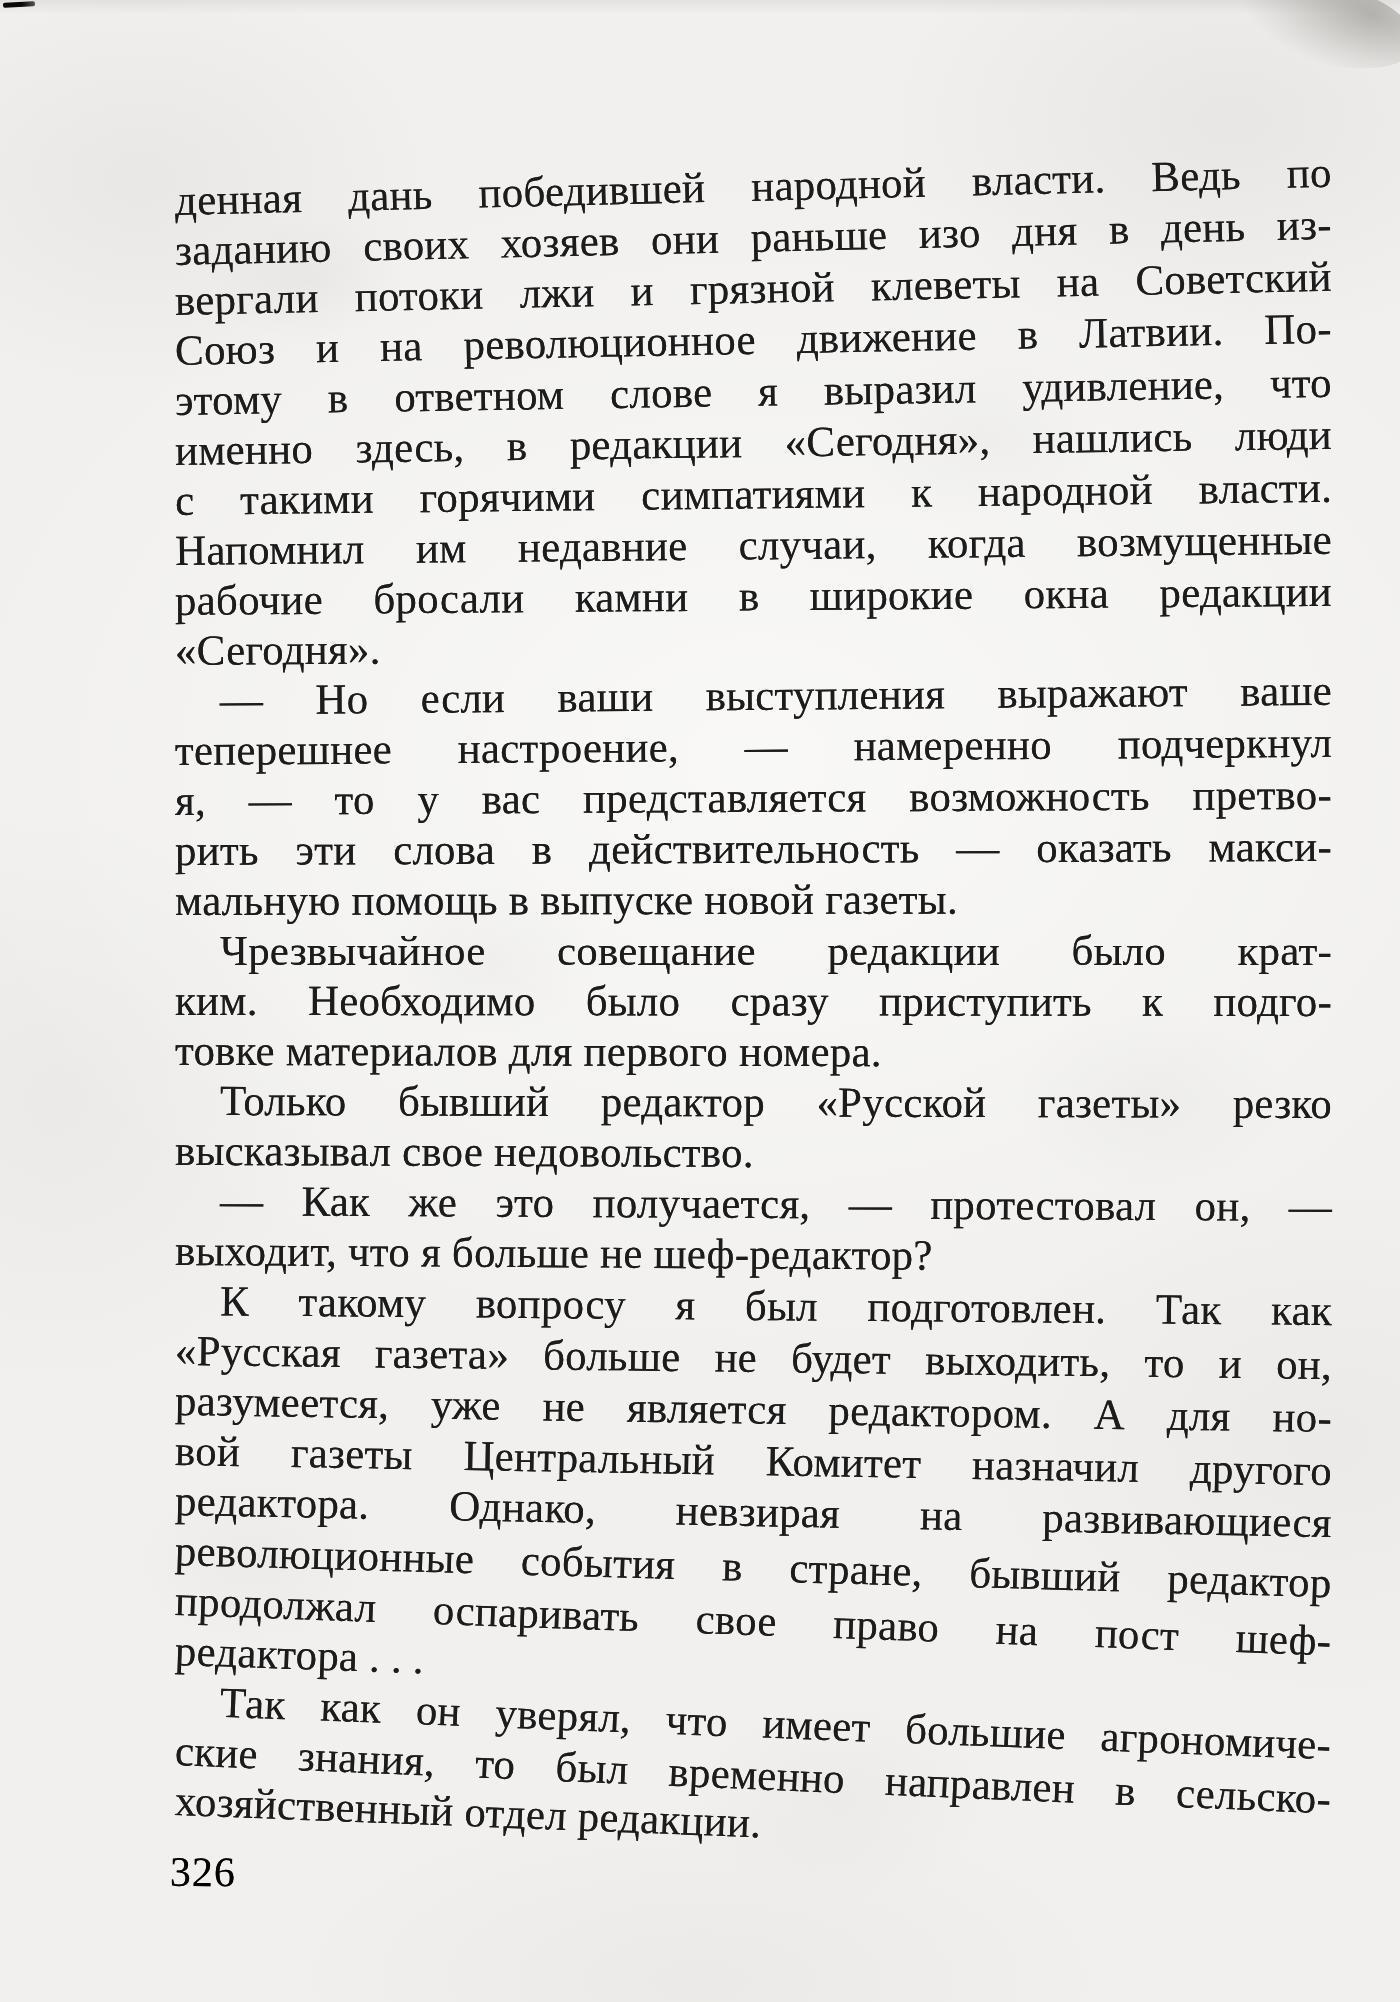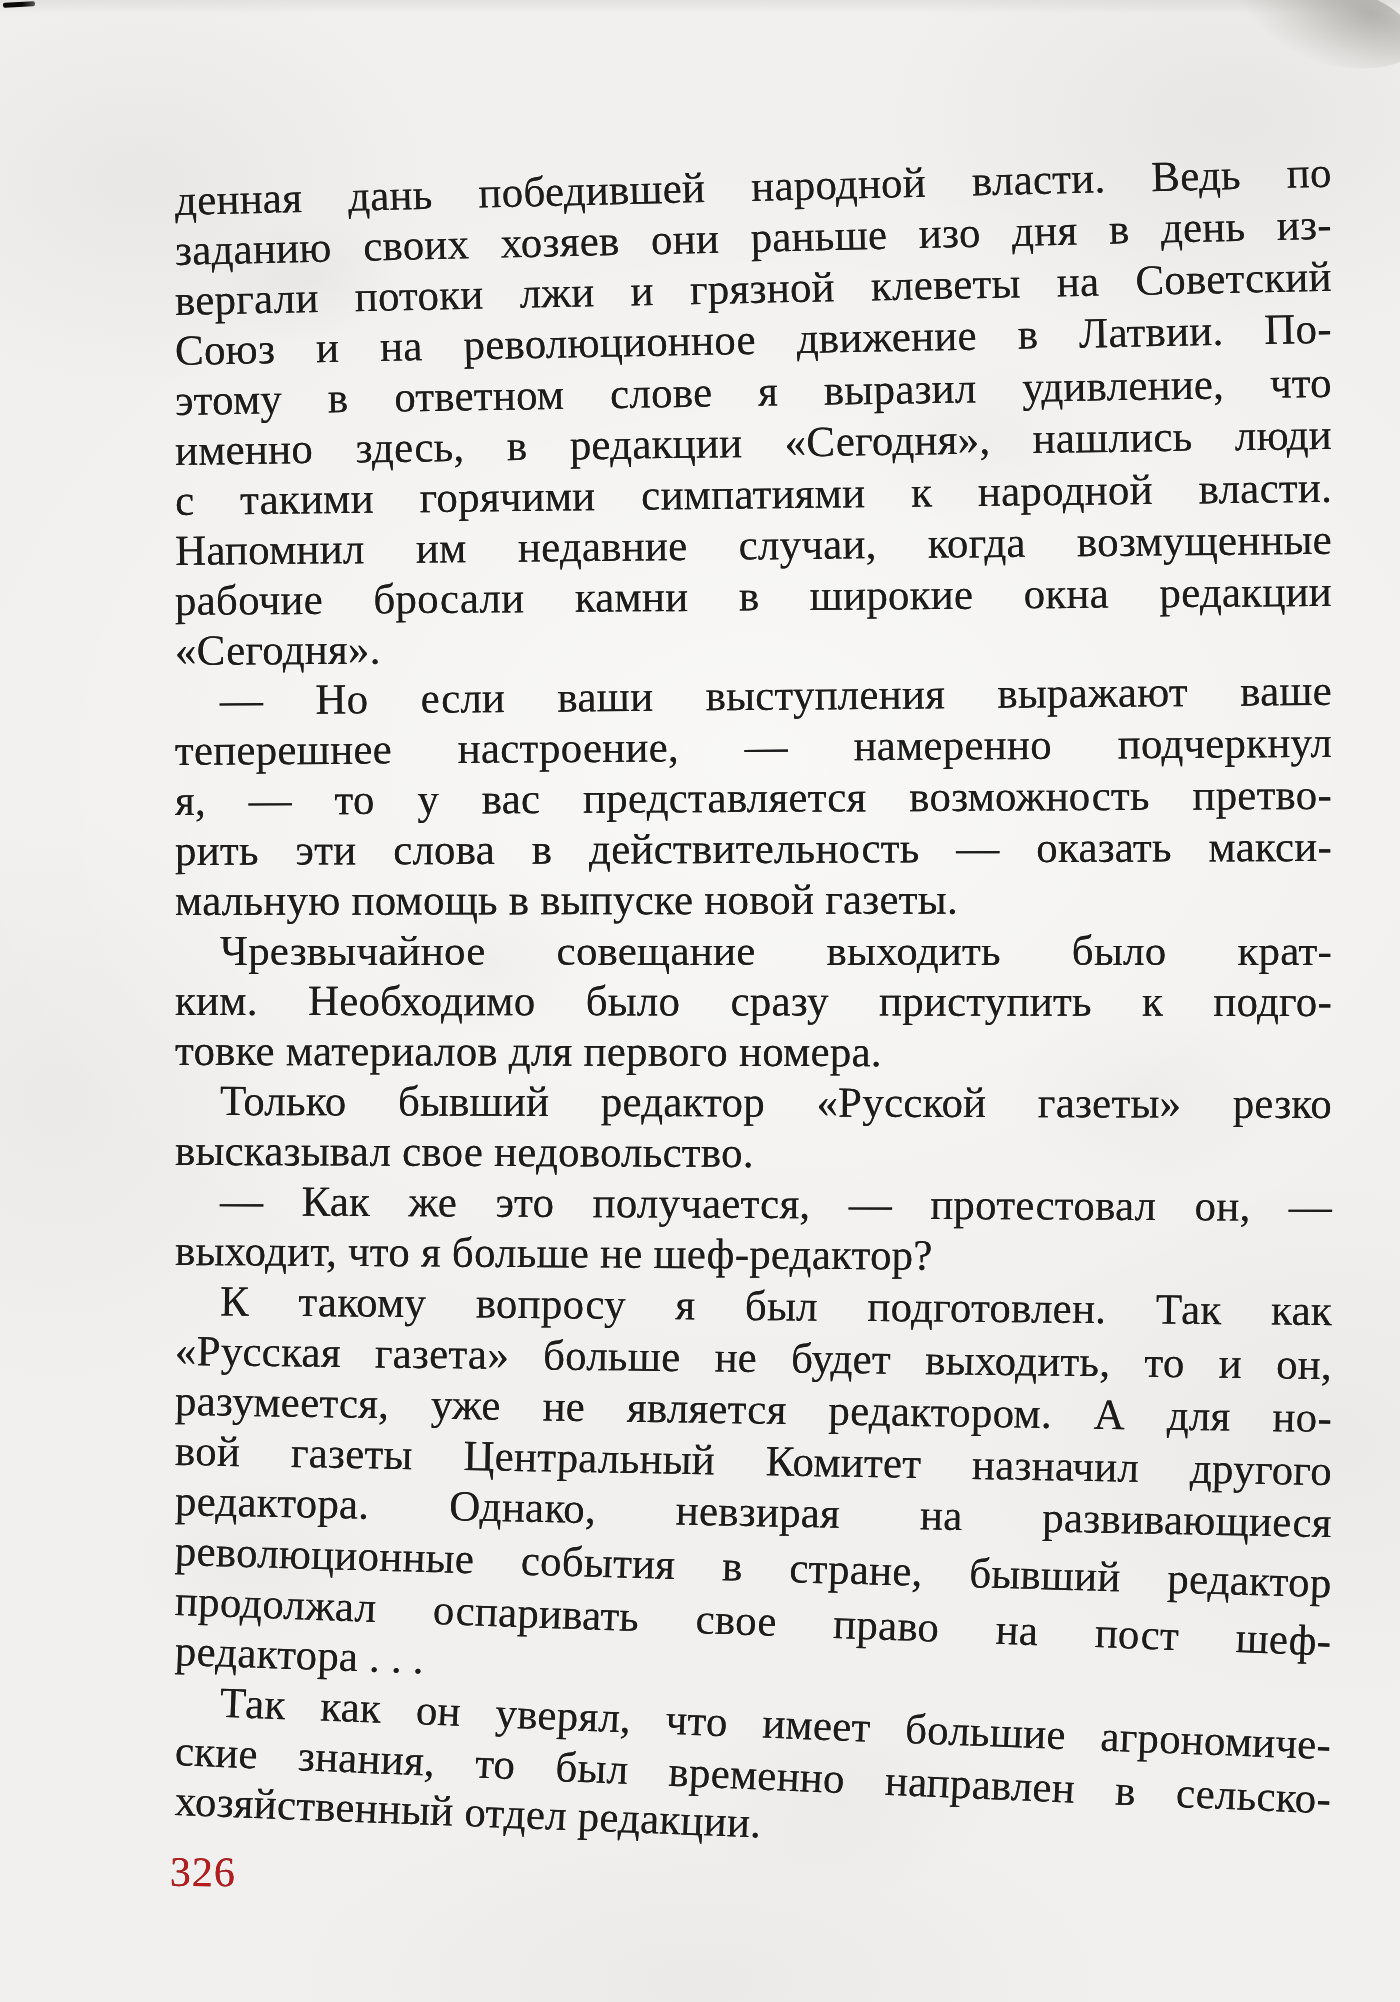--- a/index.html
+++ b/index.html
@@ -51,21 +51,21 @@
     line-height: 48px;
     color: #1c1c1c;
     letter-spacing: 0.2px;
     transform-origin: 0 50%;
     text-shadow: 0 0 0.6px rgba(22,22,22,0.85);
   }
   .j { text-align: justify; text-align-last: justify; }
   .in { padding-left: 45px; }
   .page-number {
     position: absolute; left: 170px; top: 1848px;
-    font-size: 42px; color: #b91c1c;
+    font-size: 42px; color: #000000;
     letter-spacing: 1px;
     transform: rotate(0.6deg);
     text-shadow: 0 0 0.6px rgba(22,22,22,0.85);
   }
 </style>
 </head>
 <body>
 
 <div class="mottle"></div>
 <div class="scan-dash"></div>
@@ -80,21 +80,21 @@
   <div class="line j" style="top:427px;  transform:rotate(-0.8deg)">именно здесь, в редакции «Сегодня», нашлись люди</div>
   <div class="line j" style="top:477px;  transform:rotate(-0.65deg)">с такими горячими симпатиями к народной власти.</div>
   <div class="line j" style="top:527px;  transform:rotate(-0.55deg)">Напомнил им недавние случаи, когда возмущенные</div>
   <div class="line j" style="top:577px;  transform:rotate(-0.45deg)">рабочие бросали камни в широкие окна редакции</div>
   <div class="line" style="top:627px;  transform:rotate(-0.4deg)">«Сегодня».</div>
   <div class="line j in" style="top:677px;  transform:rotate(-0.5deg)">— Но если ваши выступления выражают ваше</div>
   <div class="line j" style="top:727px;  transform:rotate(-0.4deg)">теперешнее настроение, — намеренно подчеркнул</div>
   <div class="line j" style="top:777px;  transform:rotate(-0.3deg)">я, — то у вас представляется возможность претво-</div>
   <div class="line j" style="top:827px;  transform:rotate(-0.2deg)">рить эти слова в действительность — оказать макси-</div>
   <div class="line" style="top:877px;  transform:rotate(-0.1deg)">мальную помощь в выпуске новой газеты.</div>
-  <div class="line j in" style="top:927px;  transform:rotate(0deg)">Чрезвычайное совещание выходить было крат-</div>
+  <div class="line j in" style="top:927px;  transform:rotate(0deg)">Чрезвычайное совещание редакции было крат-</div>
   <div class="line j" style="top:977px;  transform:rotate(0.05deg)">ким. Необходимо было сразу приступить к подго-</div>
   <div class="line" style="top:1027px; transform:rotate(0.1deg)">товке материалов для первого номера.</div>
   <div class="line j in" style="top:1077px; transform:rotate(0.15deg)">Только бывший редактор «Русской газеты» резко</div>
   <div class="line" style="top:1127px; transform:rotate(0.2deg)">высказывал свое недовольство.</div>
   <div class="line j in" style="top:1177px; transform:rotate(0.3deg)">— Как же это получается, — протестовал он, —</div>
   <div class="line" style="top:1227px; transform:rotate(0.35deg)">выходит, что я больше не шеф-редактор?</div>
   <div class="line j in" style="top:1277px; transform:rotate(0.5deg)">К такому вопросу я был подготовлен. Так как</div>
   <div class="line j" style="top:1327px; transform:rotate(0.7deg)">«Русская газета» больше не будет выходить, то и он,</div>
   <div class="line j" style="top:1377px; transform:rotate(0.85deg)">разумеется, уже не является редактором. А для но-</div>
   <div class="line j" style="top:1427px; transform:rotate(1.0deg)">вой газеты Центральный Комитет назначил другого</div>

